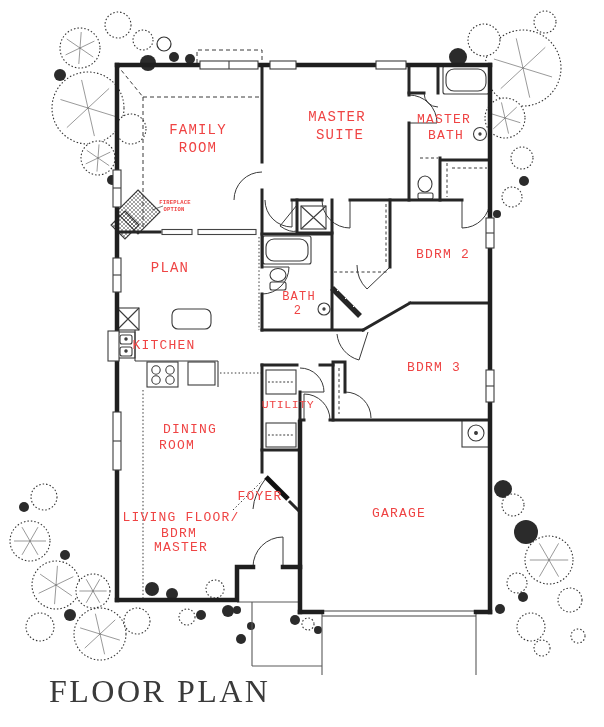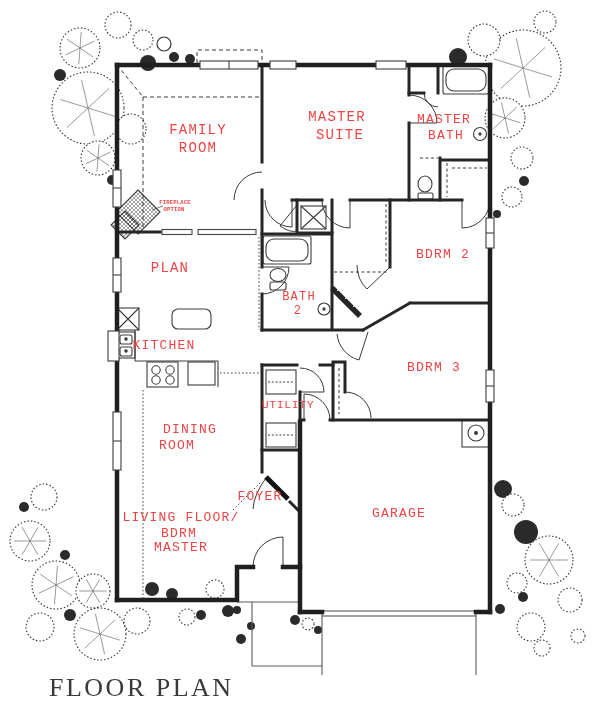--- a/index.html
+++ b/index.html
@@ -12,21 +12,21 @@
     position:absolute;transform:translate(-50%,-50%);
     color:#ef4444;letter-spacing:1.2px;white-space:nowrap;line-height:1;
     font-family:Liberation Mono, monospace;
   }
   .lbl.s14{font-size:14px;}
   .lbl.s13{font-size:13px;}
   .lbl.s12{font-size:12px;}
   .lbl.s11{font-size:11.5px;letter-spacing:0.6px;}
   .lbl.tiny{font-size:5.5px;letter-spacing:0.2px;font-weight:bold;}
   #title{
-    position:absolute;left:49px;top:673px;font-size:26px;letter-spacing:2.5px;
+    position:absolute;left:49px;top:673px;font-size:32px;letter-spacing:2.5px;
     color:#3a3a3a;font-family:"Liberation Serif","DejaVu Serif",serif;
   }
 </style>
 </head>
 <body>
 
 <div id="plan">
 
 <svg width="604" height="727" viewBox="0 0 604 727">
   <defs>

